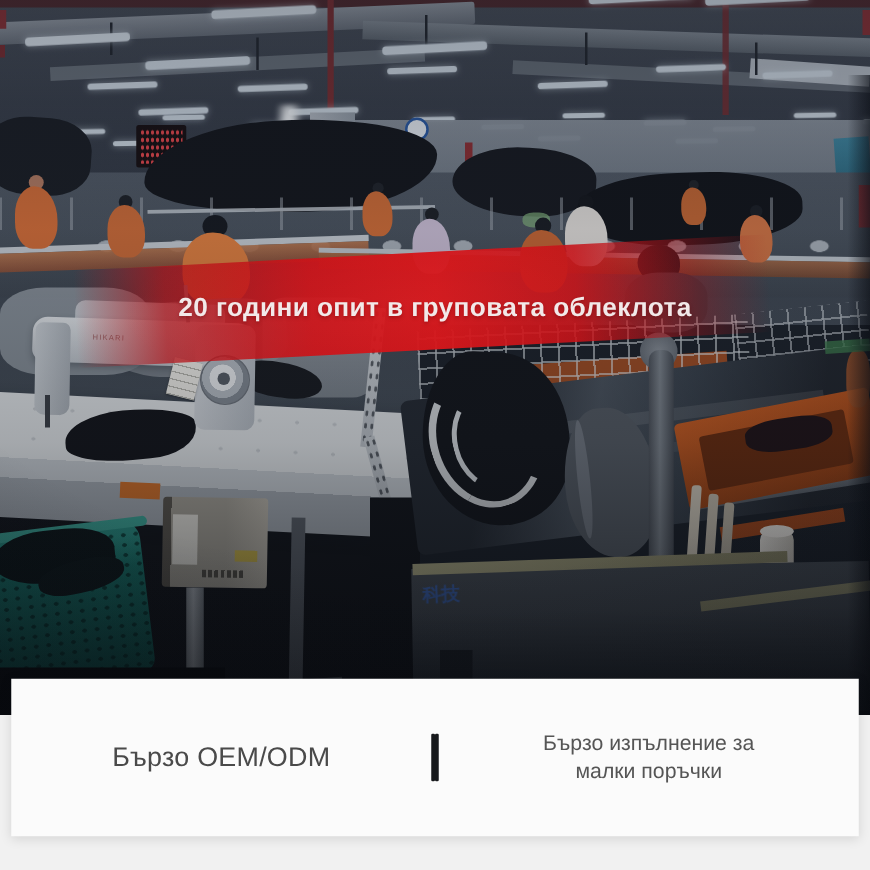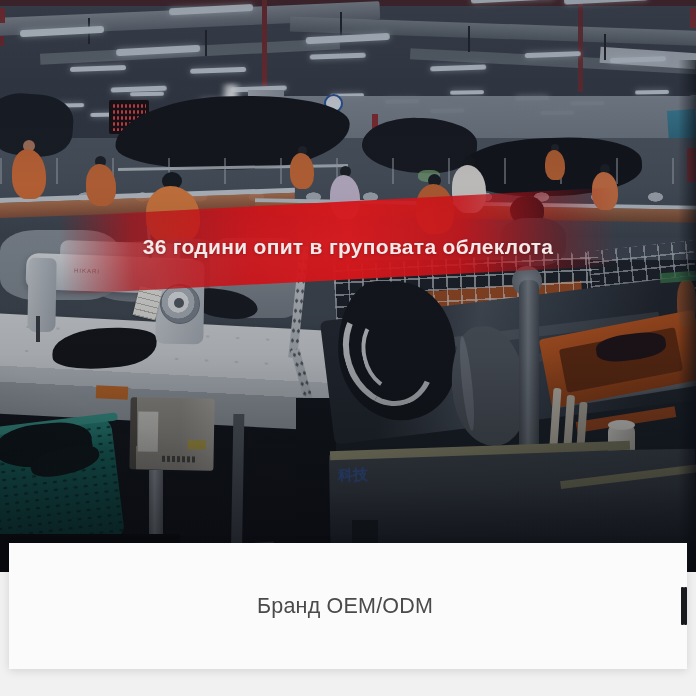--- a/index.html
+++ b/index.html
@@ -212,21 +212,24 @@
     <div class="abs" style="left:690px;top:8px;width:6px;height:20px;background:#8d3338;"></div>
     <div class="abs" style="left:687px;top:148px;width:9px;height:34px;background:#8a3339;"></div>
     <div class="abs" style="left:677px;top:280px;width:19px;height:46px;background:#a8572c;opacity:.8;border-radius:40%;"></div>
     <div class="abs" style="left:660px;top:272px;width:36px;height:10px;background:#3d7a4e;opacity:.8;transform:rotate(-4deg);"></div>
     <div class="abs" style="left:678px;top:60px;width:18px;height:512px;background:linear-gradient(90deg,rgba(10,13,19,0),rgba(10,13,19,.65));"></div>
 
     <div class="photo-tint"></div>
   </div>
 
   <div class="banner"></div>
-  <div class="banner-title">36 години опит в груповата облеклота</div>
+  <div class="banner-title">20 години опит в груповата облеклота</div>
 
   <div class="card">
-    <div class="feat feat-primary">Бранд OEM/ODM</div>
+    <div class="feat feat-primary">Бързо OEM/ODM</div>
     <div class="vdiv"></div>
     <div class="vdiv"></div>
+    <div class="feat feat-secondary">
+      <span class="wrap" style="max-width:176px;">Бързо изпълнение за малки поръчки</span>
+    </div>
   </div>
 
 </div>
 
 </body></html>

